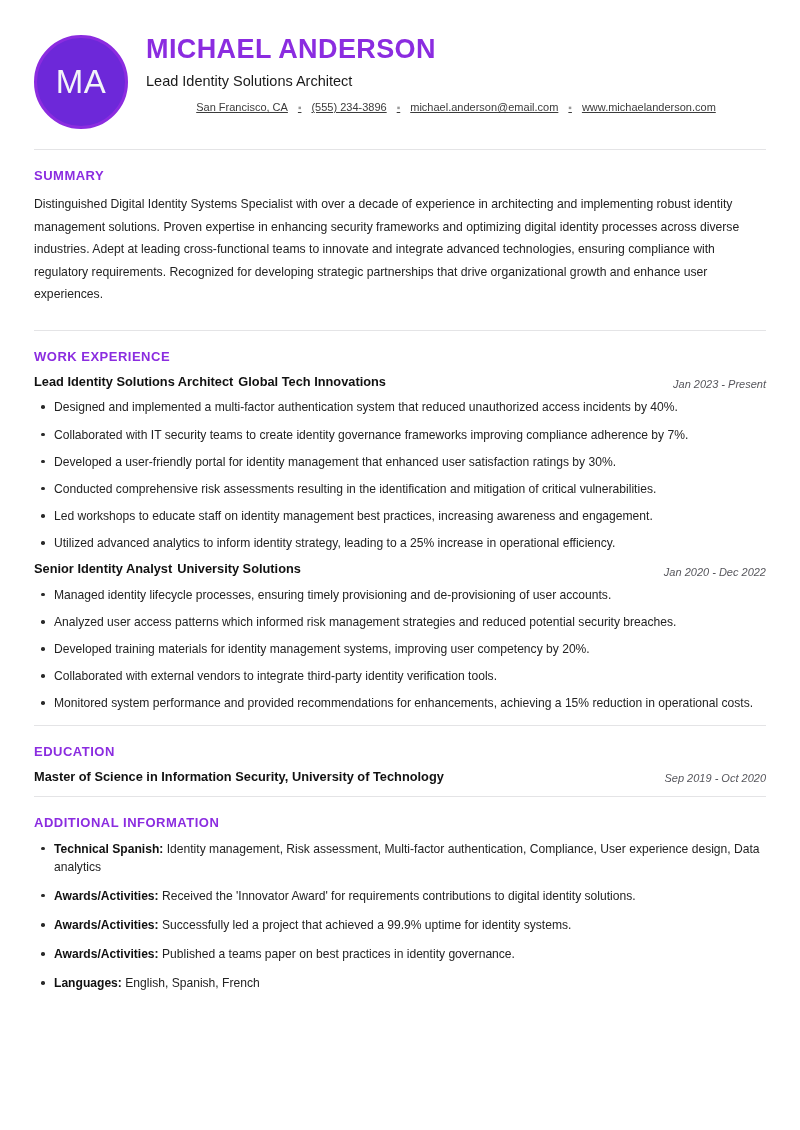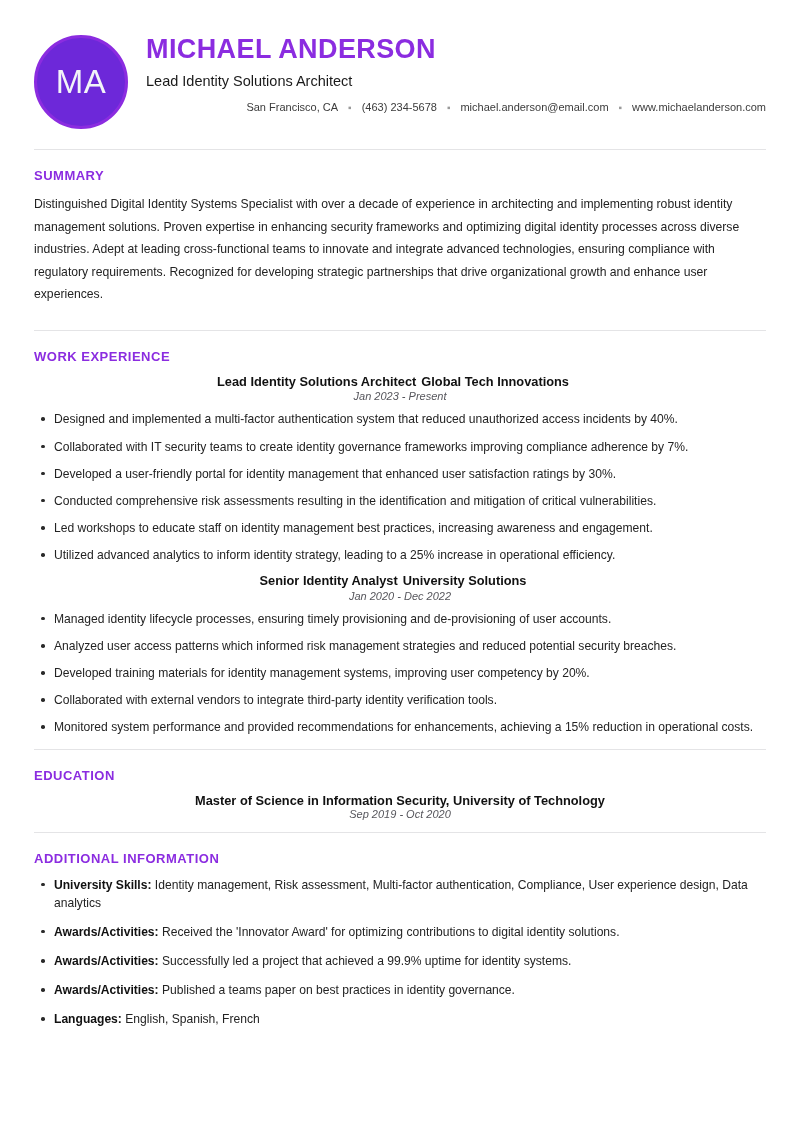--- a/index.html
+++ b/index.html
@@ -67,25 +67,26 @@
   .jobtitle {
     color: #1a1a1a;
     font-size: 14.5px;
     font-weight: 400;
     margin: 0 0 10px 0;
     line-height: 1.2;
   }
   .contact-row {
     display: flex;
     align-items: center;
-    justify-content: flex-end;
+    justify-content: center;
     flex-wrap: wrap;
     font-size: 11px;
     color: #3b3b3b;
     line-height: 1.4;
+    text-decoration: underline;
   }
   .contact-item { white-space: nowrap; }
   .contact-sep {
     color: #9a9a9a;
     margin: 0 10px;
     font-size: 10px;
   }
 
   
   .divider {
@@ -107,24 +108,23 @@
     color: #232323;
     line-height: 1.85;
     margin: 0 0 24px 0;
     text-align: left;
   }
 
   
   .entry { margin-bottom: 4px; }
   .entry-head {
     display: flex;
-    align-items: center;
+    align-items: flex-end;
     justify-content: space-between;
     margin-bottom: 8px;
-    flex-direction: column;
   }
   .entry-heading {
     font-size: 12.8px;
     font-weight: bold;
     color: #111111;
     line-height: 1.3;
     padding-right: 14px;
   }
   .entry-heading .company { margin-left: 5px; }
   .entry-date {
@@ -181,21 +181,21 @@
     <div class="header">
       <div class="avatar">
         <span class="avatar-initials">MA</span>
       </div>
       <div class="head-text">
         <h1 class="fullname">MICHAEL ANDERSON</h1>
         <div class="jobtitle">Lead Identity Solutions Architect</div>
         <div class="contact-row">
           <span class="contact-item">San Francisco, CA</span>
           <span class="contact-sep">▪</span>
-          <span class="contact-item">(463) 234-5678</span>
+          <span class="contact-item">(555) 234-3896</span>
           <span class="contact-sep">▪</span>
           <span class="contact-item">michael.anderson@email.com</span>
           <span class="contact-sep">▪</span>
           <span class="contact-item">www.michaelanderson.com</span>
         </div>
       </div>
     </div>
 
     <div class="divider"></div>
     <div class="section">
@@ -250,26 +250,26 @@
           <div class="entry-date">Sep 2019 - Oct 2020</div>
         </div>
       </div>
     </div>
 
     <div class="divider"></div>
     <div class="section">
       <div class="section-title">ADDITIONAL INFORMATION</div>
       <ul class="bullets addl">
         <li>
-          <span class="addl-label">University Skills:</span>
+          <span class="addl-label">Technical Spanish:</span>
           <span class="addl-value">Identity management, Risk assessment, Multi-factor authentication, Compliance, User experience design, Data analytics</span>
         </li>
         <li>
           <span class="addl-label">Awards/Activities:</span>
-          <span class="addl-value">Received the 'Innovator Award' for optimizing contributions to digital identity solutions.</span>
+          <span class="addl-value">Received the 'Innovator Award' for requirements contributions to digital identity solutions.</span>
         </li>
         <li>
           <span class="addl-label">Awards/Activities:</span>
           <span class="addl-value">Successfully led a project that achieved a 99.9% uptime for identity systems.</span>
         </li>
         <li>
           <span class="addl-label">Awards/Activities:</span>
           <span class="addl-value">Published a teams paper on best practices in identity governance.</span>
         </li>
         <li>

